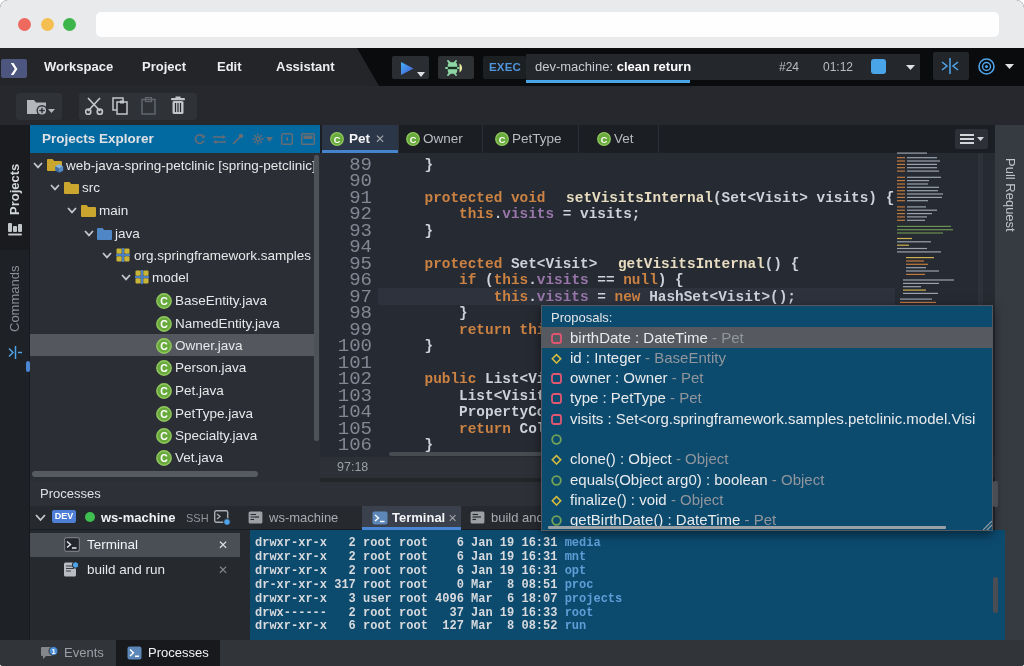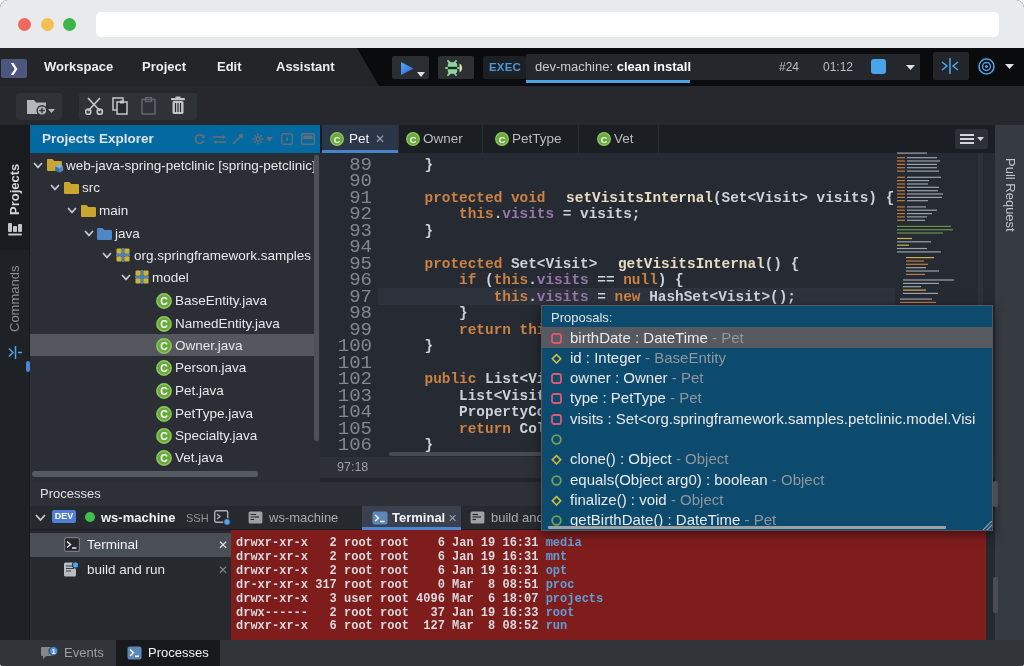--- a/index.html
+++ b/index.html
@@ -30,21 +30,21 @@
   
   #editor { left:320px; top:125px; width:675px; height:353px; background:#262a32; }
   #tabbar { left:0; top:0; width:675px; height:28px; background:#1b1e23; }
   .etab { top:0; height:28px; color:#b9bdc1; font-size:13.5px; line-height:28px; }
   #code { left:0; top:28px; width:675px; height:304px; overflow:hidden; font-family:"Liberation Mono", monospace; font-size:14px; line-height:16.5px; }
   #code .mth { font-weight:bold; }
   .kw { color:#cc8242; } .fld { color:#9876aa; } .mth { color:#e8ddc0; font-weight:bold;margin-left:12px; }
   
   #procpanel { left:30px; top:482px; width:965px; height:158px; background:#26292e; }
   #prochead { left:0; top:0; width:965px; height:24px; background:#2d3036; color:#dde0e3; font-size:13px; }
-  #termarea { left:201px; top:48px; width:755px; height:110px; background:#7f1d1d; }
+  #termarea { left:220px; top:48px; width:755px; height:110px; background:#0c4a6e; }
   
   #bottombar { left:0; top:640px; width:1024px; height:26px; background:#313439; }
   
   #popup { left:541px; top:305px; width:452px; height:226px; background:#0c4a6e; border:1px solid #55595f; box-shadow:0 3px 10px rgba(0,0,0,.5); }
   .prow { position:absolute; left:1px; width:448px; height:20px; font-size:15px; color:#e8eaec; }
   .prow .dim { color:#91969c; }
   .picon { display:block; width:100%; height:100%; }
 </style>
 </head>
 <body>
@@ -91,21 +91,21 @@
       </g>
       <rect x="3.8" y="3.2" width="9.4" height="11.6" rx="3" fill="#8ed4a4"></rect>
       <rect x="3.8" y="7.8" width="9.4" height="2.4" fill="#17301f"></rect>
       <path d="M15.5 4.5 A5.2 5.2 0 0 1 15.5 13.5 Z" fill="#e6e9a0"></path>
     </svg>
 
     <div class="abs" style="left:483px;top:8px;width:43px;height:23px;background:#1d2023;border-radius:2px"></div>
     <div class="abs" style="left:484px;top:8px;width:42px;height:22px;color:#4f95da;font-size:11.5px;font-weight:600;letter-spacing:0.2px;text-align:center;line-height:23px">EXEC</div>
 
     <div class="abs" style="left:526px;top:6px;width:394px;height:26px;background:#24272c"></div>
-    <div class="abs" style="left:535px;top:6px;height:26px;line-height:26px;font-size:13px;color:#c9cdd1">dev-machine: <span style="color:#fff;font-weight:bold">clean install</span></div>
+    <div class="abs" style="left:535px;top:6px;height:26px;line-height:26px;font-size:13px;color:#c9cdd1">dev-machine: <span style="color:#fff;font-weight:bold">clean return</span></div>
     <div class="abs" style="left:526px;top:32px;width:164px;height:2.5px;background:#4aa4e8"></div>
     <div class="abs" style="left:779px;top:0;height:38px;line-height:38px;font-size:12px;color:#b9bdc1">#24</div>
     <div class="abs" style="left:823px;top:0;height:38px;line-height:38px;font-size:12px;color:#b9bdc1">01:12</div>
     <div class="abs" style="left:871px;top:11px;width:15px;height:15px;background:#4aa4e8;border-radius:3px"></div>
     <svg class="abs" style="left:906px;top:17px" width="9" height="5" viewBox="0 0 9 5">
         <path d="M0 0 L9 0 L4.5 5 Z" fill="#dfe2e5"></path>
       </svg>
 
     <div class="chip abs" style="left:933px;top:4px;width:36px;height:28px;background:#222529"></div>
     <svg class="abs" style="left:941px;top:10px" width="18" height="16" viewBox="0 0 18 16">
@@ -376,21 +376,21 @@
   </div>
 
   <div id="editor" class="abs">
     <div id="tabbar" class="abs">
       <div class="abs" style="left:2px;top:0;width:76px;height:28px;background:#2b3648"></div>
       <div class="abs" style="left:2px;top:25px;width:76px;height:3px;background:#4583ca"></div>
       <svg class="abs" style="left:10px;top:7px" width="14" height="14" viewBox="0 0 16 16">
           <circle cx="8" cy="8" r="7.2" fill="#69aa3d" stroke="#92c95e" stroke-width="1.4"></circle>
           <text x="8" y="12" text-anchor="middle" font-family="Liberation Sans" font-size="10.5" font-weight="bold" fill="#fff">C</text>
         </svg>
-      <div class="etab abs" style="left:29px;color:#f2f4f6;font-weight:400">Pet</div>
+      <div class="etab abs" style="left:29px;color:#f2f4f6;font-weight:700">Pet</div>
       <div class="etab abs" style="left:55px;color:#9fa4a9;font-size:12px">✕</div>
       <div class="abs" style="left:78px;top:0;width:1px;height:28px;background:#2b2e34"></div>
       <div class="abs" style="left:162px;top:0;width:1px;height:28px;background:#2b2e34"></div>
       <div class="abs" style="left:258px;top:0;width:1px;height:28px;background:#2b2e34"></div>
       <div class="abs" style="left:338px;top:0;width:1px;height:28px;background:#2b2e34"></div>
       <svg class="abs" style="left:86px;top:7px" width="14" height="14" viewBox="0 0 16 16">
           <circle cx="8" cy="8" r="7.2" fill="#69aa3d" stroke="#92c95e" stroke-width="1.4"></circle>
           <text x="8" y="12" text-anchor="middle" font-family="Liberation Sans" font-size="10.5" font-weight="bold" fill="#fff">C</text>
         </svg>
       <div class="etab abs" style="left:103px">Owner</div>

